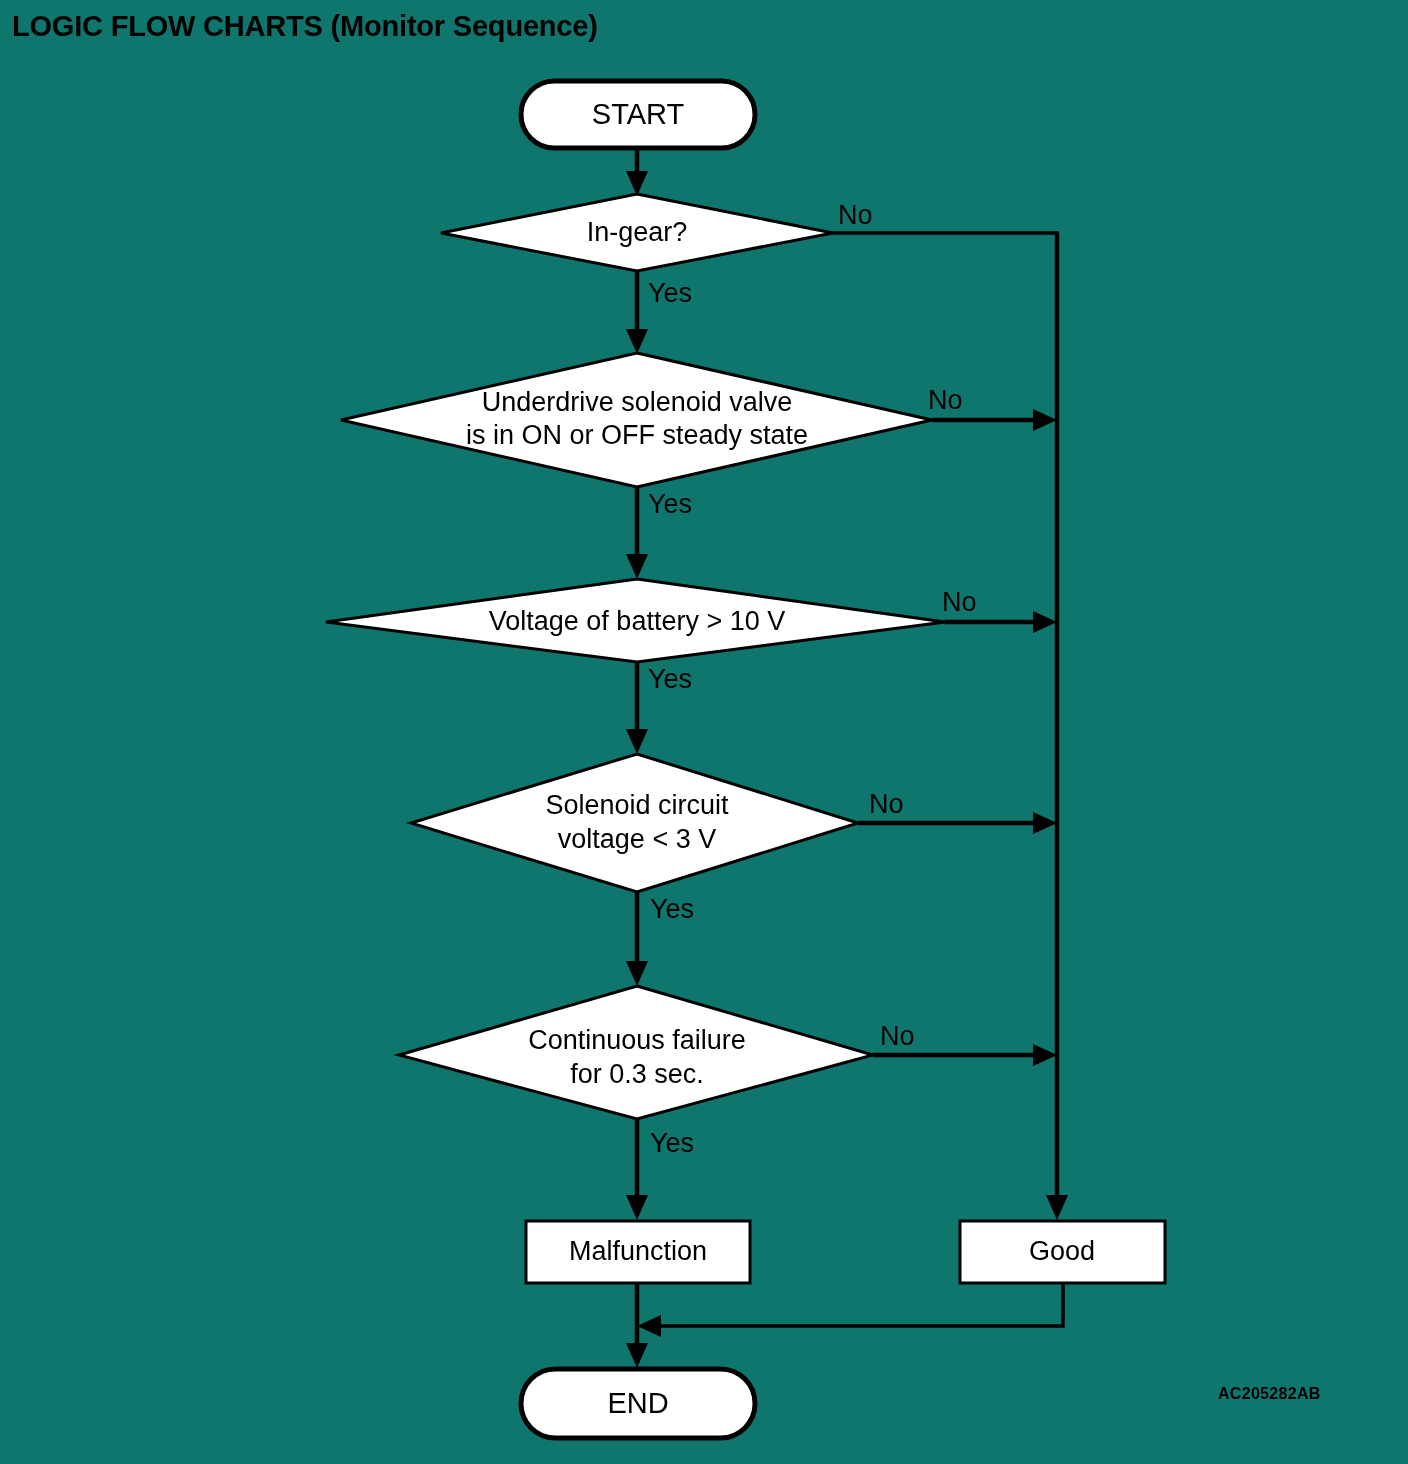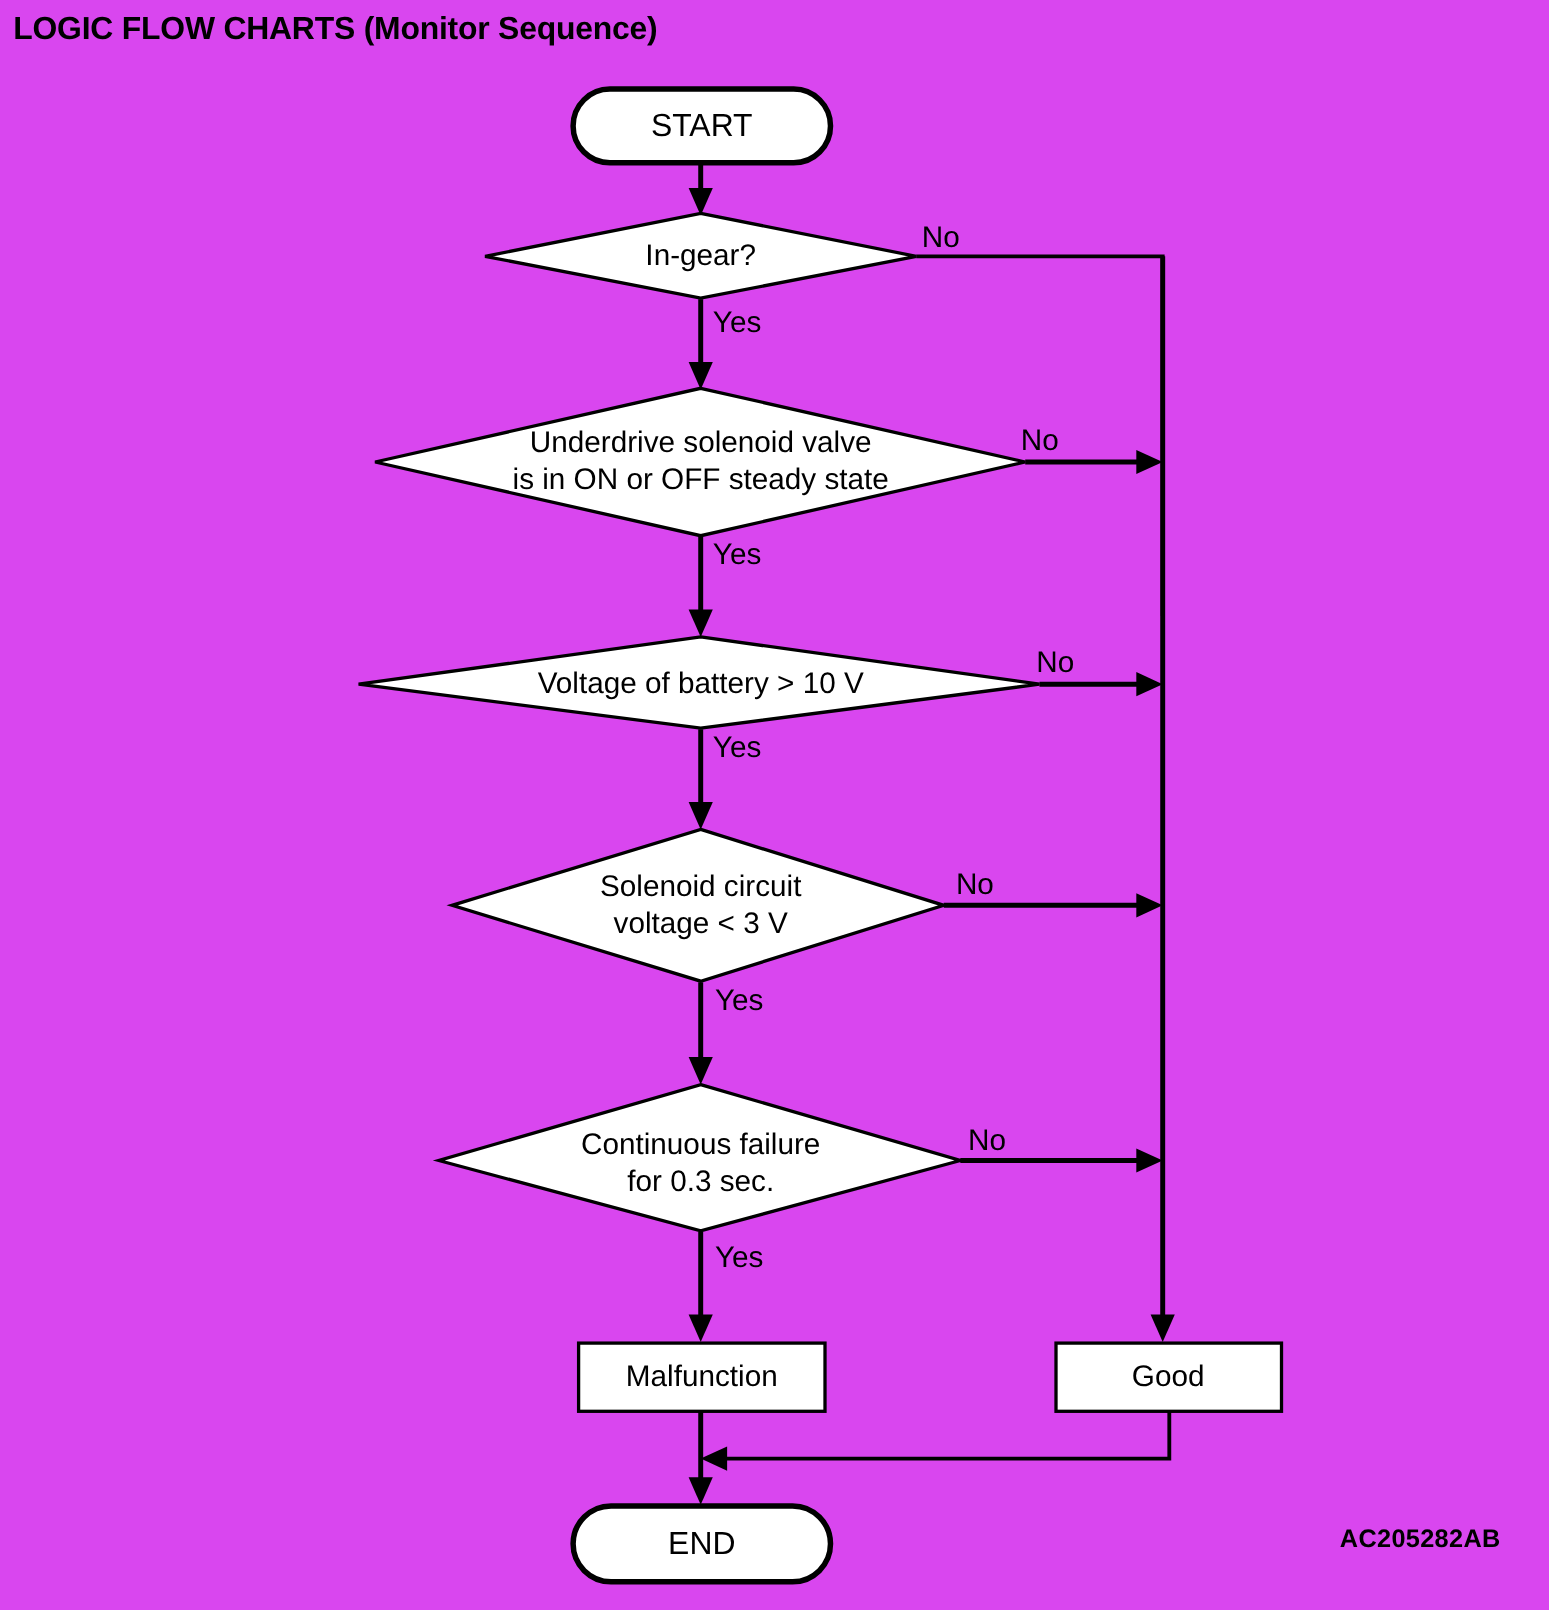--- a/index.html
+++ b/index.html
@@ -12,36 +12,36 @@
     height: 1464px;
     font-family: "Liberation Sans", sans-serif;
     color: #000000;
     overflow: hidden;
     position: relative;
   }
   #page {
     position: relative;
     width: 1408px;
     height: 1464px;
-    background: #d946ef;
+    background: #0f766e;
   }
   .page-title {
     position: absolute;
     left: 12px;
     top: 10px;
     font-size: 29px;
     font-weight: bold;
     letter-spacing: -0.2px;
     white-space: nowrap;
   }
   .ref-code {
     position: absolute;
     left: 1218px;
     top: 1385px;
-    font-size: 23px;
+    font-size: 16px;
     font-weight: bold;
     letter-spacing: 0.3px;
     white-space: nowrap;
   }
   svg.flow {
     position: absolute;
     left: 0;
     top: 0;
     width: 1408px;
     height: 1464px;

